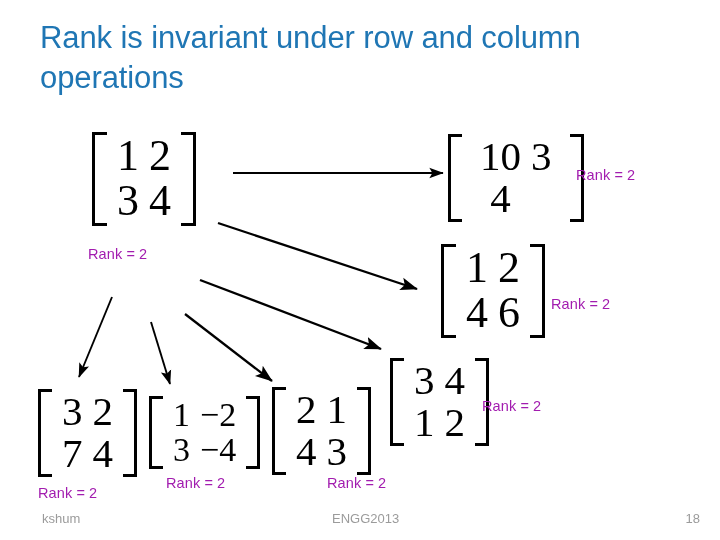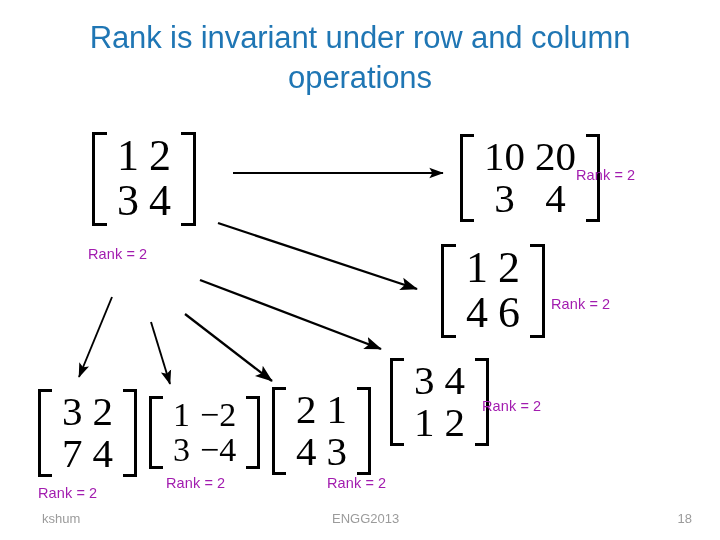--- a/index.html
+++ b/index.html
@@ -19,21 +19,21 @@
     background: #ffffff;
     overflow: hidden;
   }
 
   
   #slide-title {
     position: absolute;
     left: 40px;
     top: 18px;
     width: 640px;
-    text-align: center;
+    text-align: left;
     color: #1F76B4;
     font-size: 31px;
     line-height: 1.28;
     font-weight: 400;
     letter-spacing: -0.1px;
   }
 
   
   .matrix {
     position: absolute;
@@ -106,21 +106,21 @@
   .footer-text {
     position: absolute;
     bottom: 14px;
     font-family: Liberation Sans, sans-serif;
     font-size: 13px;
     color: #9b9b9b;
     white-space: nowrap;
   }
   #footer-author { left: 42px; }
   #footer-course { left: 332px; text-align: right; }
-  #footer-page   { right: 28px; margin-left: 16px; }
+  #footer-page   { right: 20px; margin-left: 16px; }
 </style>
 </head>
 <body>
 
 <div id="slide">
 
   <div id="slide-title">Rank is invariant under row and column operations</div>
 
   <svg id="arrow-layer" viewBox="0 0 720 540" xmlns="http://www.w3.org/2000/svg">
     <defs>
@@ -147,25 +147,24 @@
     <div class="mgrid">
       <div class="mcell">1</div>
       <div class="mcell">2</div>
       <div class="mcell">3</div>
       <div class="mcell">4</div>
     </div>
     <div class="bracket right"></div>
   </div>
   <div class="rank-label" style="left:88px; top:246px;">Rank = 2</div>
 
-  <div class="matrix m-med" style="left:460px; top:134px;">
+  <div class="matrix m-med" style="left:448px; top:134px;gap:8px;">
     <div class="bracket left"></div>
     <div class="mgrid">
       <div class="mcell">10</div>
-      <div class="mcell">20</div>
       <div class="mcell">3</div>
       <div class="mcell">4</div>
     </div>
     <div class="bracket right"></div>
   </div>
   <div class="rank-label" style="left:576px; top:167px;">Rank = 2</div>
 
   <div class="matrix m-big" style="left:441px; top:244px;">
     <div class="bracket left"></div>
     <div class="mgrid">

